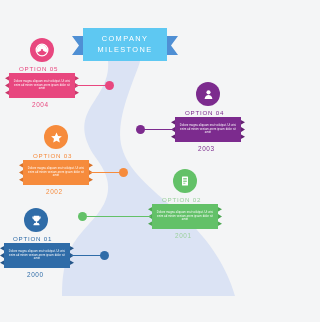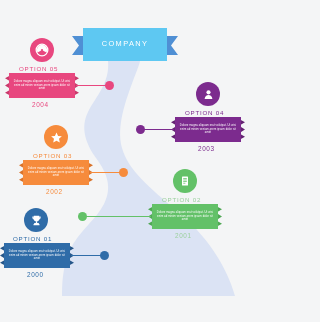--- a/index.html
+++ b/index.html
@@ -63,20 +63,21 @@
              C 150 160, 128 142, 122 120
              C 116 98, 126 72, 134 50
              C 138 40, 140 34, 140 33 Z" fill="#dbe3f4"></path>
   </svg>
 
   <div class="banner">
     <div class="banner-tail l"></div>
     <div class="banner-tail r"></div>
     <div class="banner-main">
       <span>COMPANY</span>
+      <span>MILESTONE</span>
     </div>
   </div>
 
   <div class="ms">
     <div class="icon" style="left:30px;top:10px;background:#e8477f;">
       <svg width="14" height="14" viewBox="0 0 24 24">
         <circle cx="12" cy="12" r="10" fill="none" stroke="#fff" stroke-width="2.2"></circle>
         <path d="M12 12 L12 3.2 A8.8 8.8 0 0 1 19.6 16.4 Z" fill="#fff"></path>
         <path d="M12 12 L4.4 16.4 A8.8 8.8 0 0 1 12 3.2 Z" fill="#fff"></path>
         <circle cx="12" cy="12" r="1.8" fill="#e8477f"></circle>

